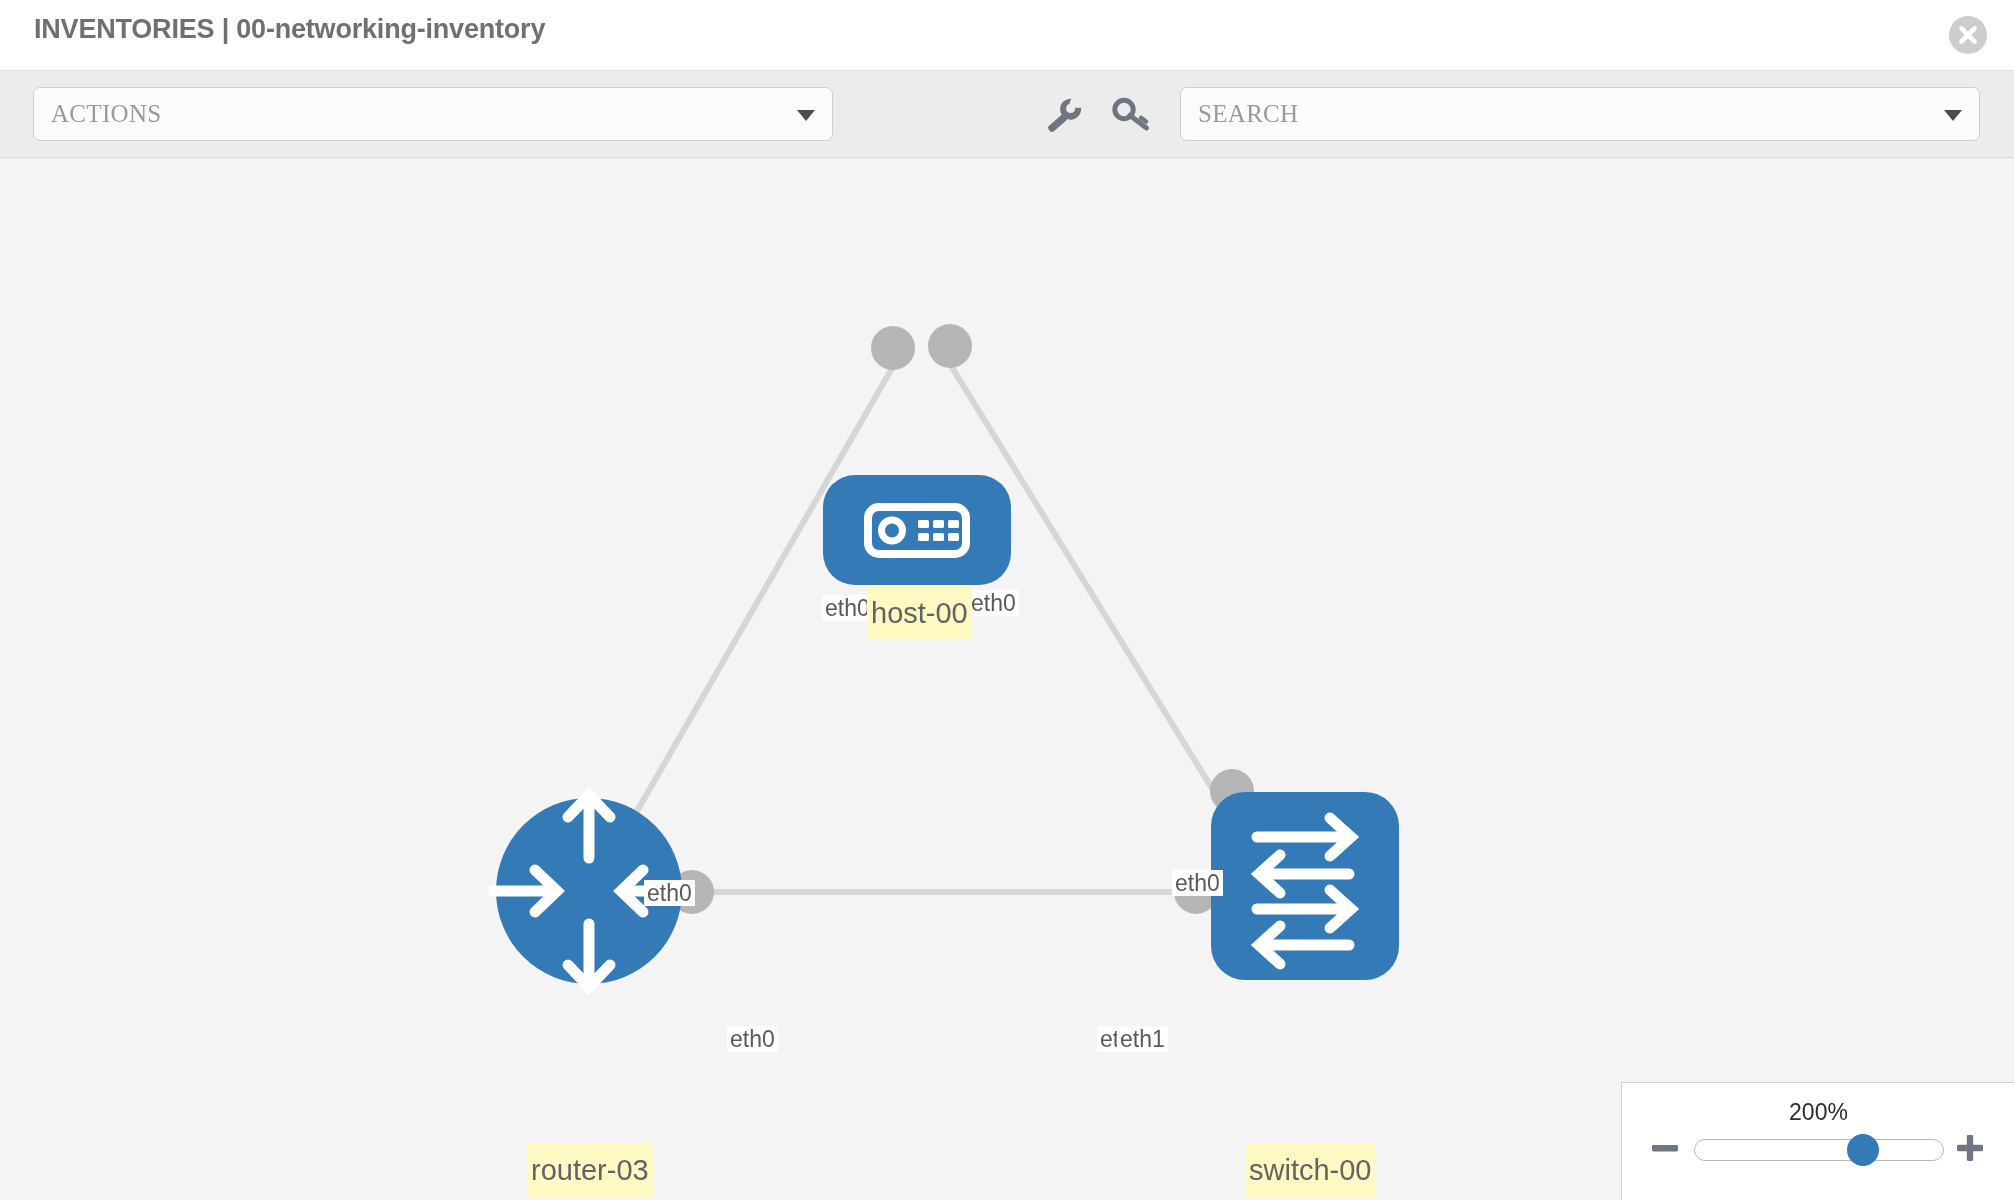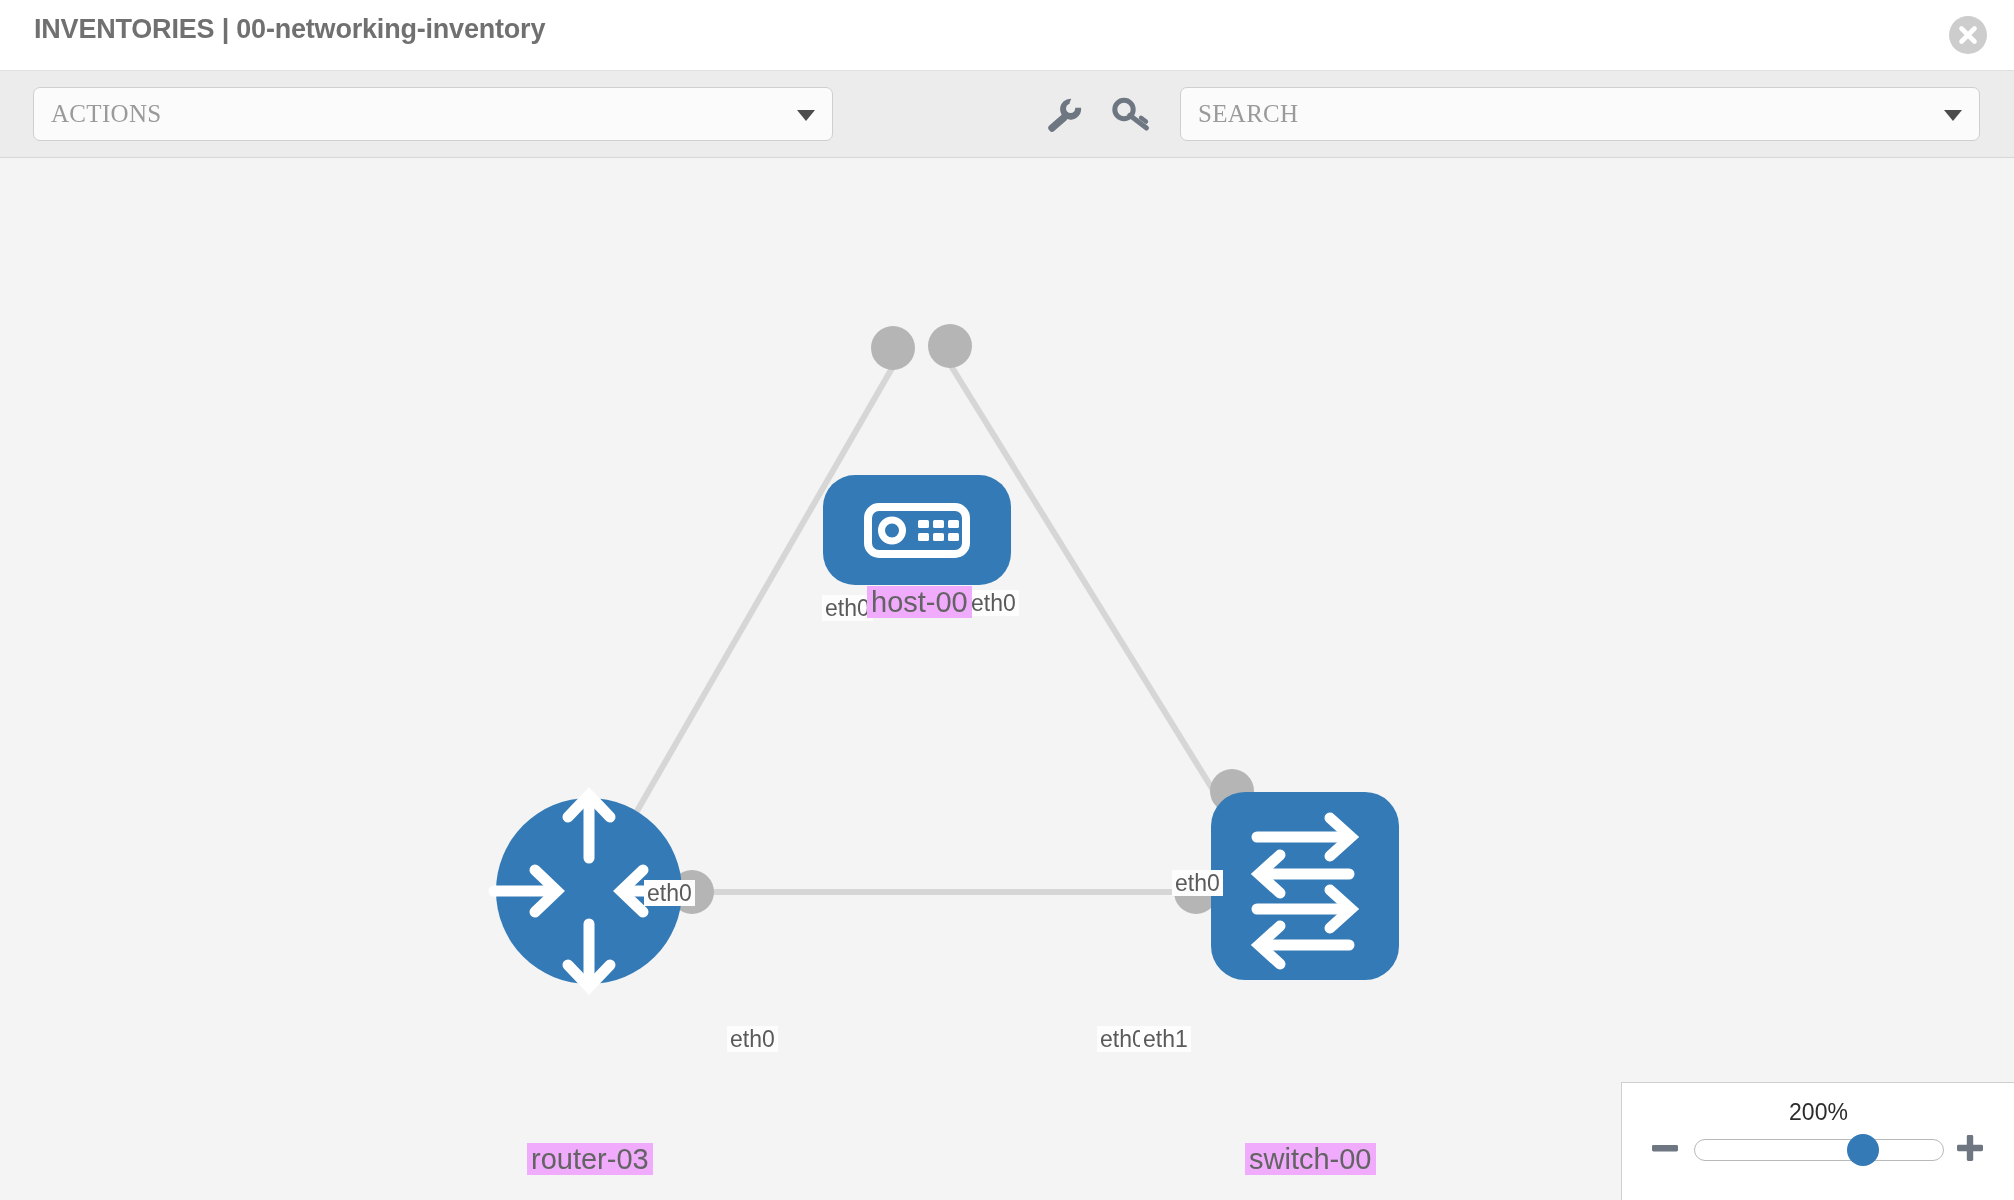--- a/index.html
+++ b/index.html
@@ -134,22 +134,22 @@
     color: #5a5a5a;
     background: #fdfdfd;
     padding: 1px 3px;
     white-space: nowrap;
     line-height: 1.05;
   }
   .node-label {
     position: absolute;
     font-size: 29px;
     color: #636363;
-    background: #f0abfc;
-    padding: 1px 4px;
+    background: #fef9c3;
+    padding: 12px 4px;
     white-space: nowrap;
     line-height: 1.05;
   }
 
   
   .zoom-panel {
     position: absolute;
     left: 1621px;
     top: 1082px;
     width: 393px;
@@ -314,21 +314,21 @@
         </g>
       </g>
     </svg>
 
     <span class="edge-label" style="left:822px; top:437px;">eth0</span>
     <span class="edge-label" style="left:968px; top:432px;">eth0</span>
     <span class="edge-label" style="left:644px; top:722px;">eth0</span>
     <span class="edge-label" style="left:1172px; top:712px;">eth0</span>
     <span class="edge-label" style="left:727px; top:868px;">eth0</span>
     <span class="edge-label" style="left:1097px; top:868px;">eth0</span>
-    <span class="edge-label" style="left:1140px; top:868px;">eth1</span>
+    <span class="edge-label" style="left:1117px; top:868px;">eth1</span>
 
     <span class="node-label" style="left:867px; top:428px;">host-00</span>
     <span class="node-label" style="left:527px; top:985px;">router-03</span>
     <span class="node-label" style="left:1245px; top:985px;">switch-00</span>
 
     <div class="zoom-panel" style="left:1621px; top:924px;">
       <div class="zoom-value">200%</div>
 
       <div class="zoom-minus">
         <svg width="30" height="30" viewBox="0 0 30 30" aria-hidden="true">

